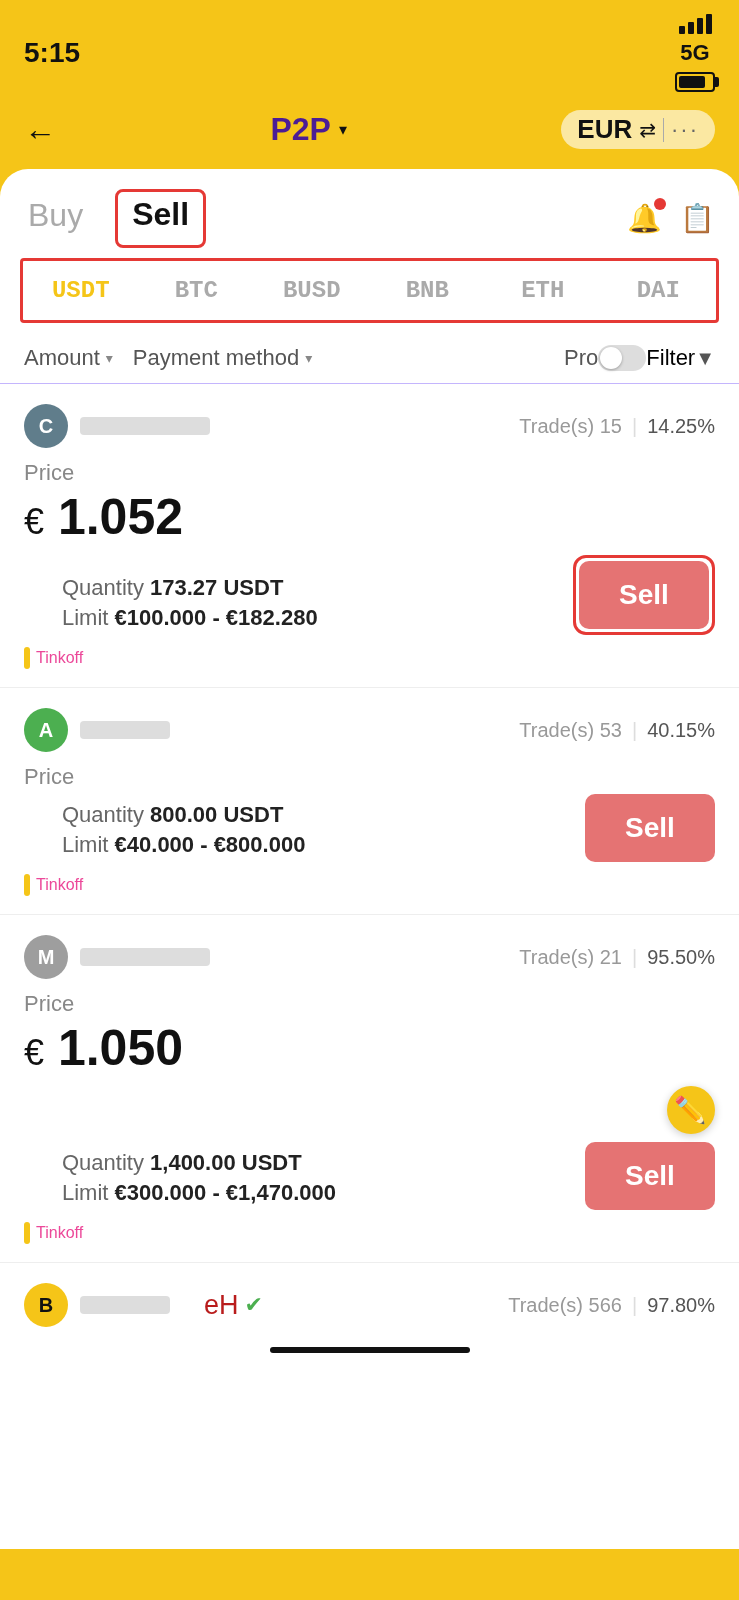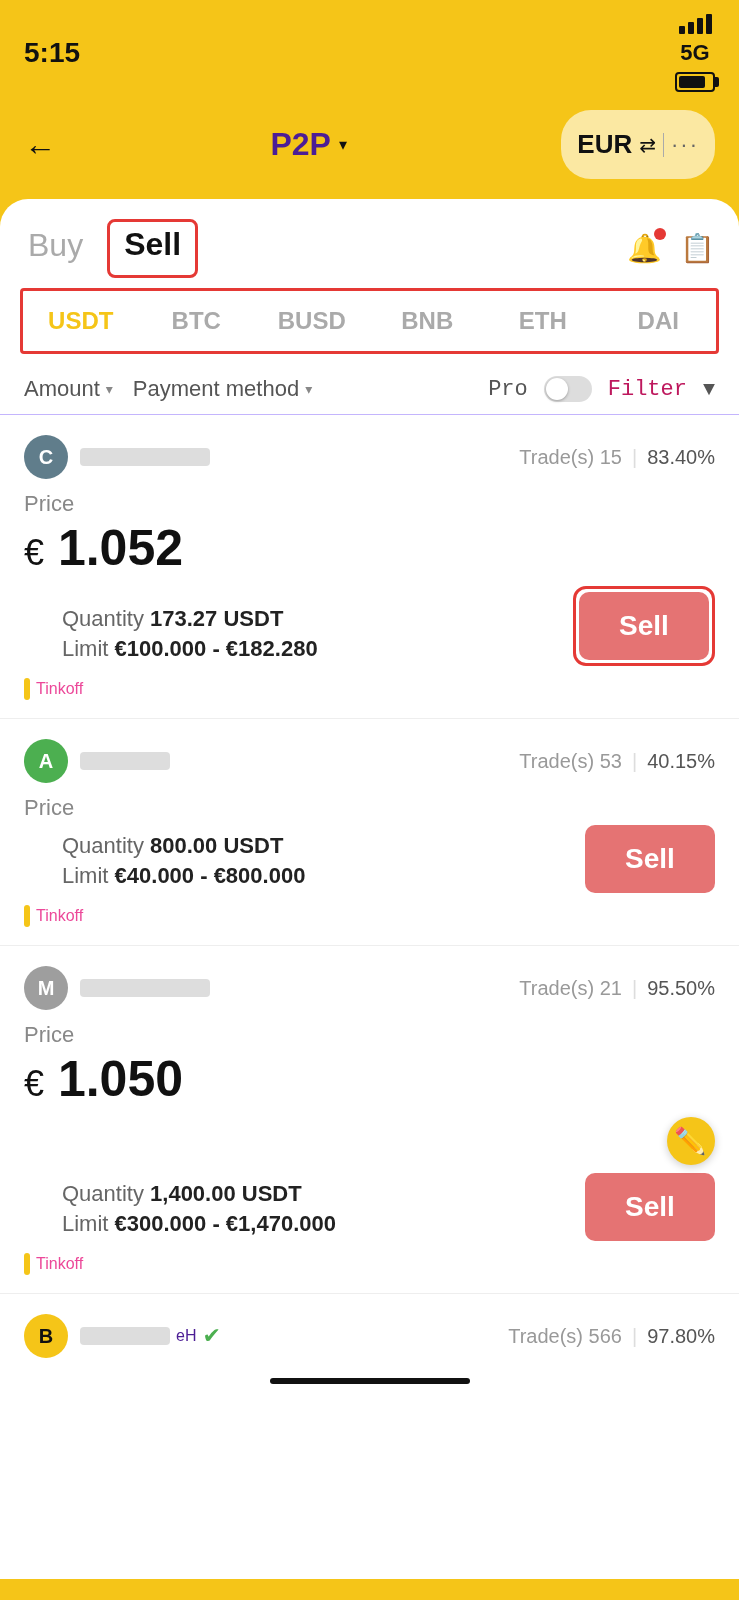--- a/index.html
+++ b/index.html
@@ -104,21 +104,21 @@
     }
     .dropdown-arrow {
       font-size: 16px;
       color: #111;
     }
     .header-right {
       display: flex;
       align-items: center;
       background: rgba(255,255,255,0.6);
       border-radius: 30px;
-      padding: 19px 16px;
+      padding: 4px 16px;
       gap: 7px;
     }
     .currency-text {
       font-size: 26px;
       font-weight: 600;
       color: #111;
     }
     .exchange-icon {
       font-size: 20px;
       color: #111;
@@ -144,21 +144,21 @@
 
     
     .tab-row {
       display: flex;
       align-items: center;
       justify-content: space-between;
       padding: 20px 24px 0 24px;
     }
     .tabs-left {
       display: flex;
-      gap: 4px;
+      gap: 12px;
     }
     .tab-item {
       font-size: 32px;
       font-weight: 500;
       color: #aaa;
       padding: 8px 20px 14px 4px;
       cursor: pointer;
       position: relative;
     }
     .tab-item.active {
@@ -204,20 +204,21 @@
       overflow: hidden;
     }
     .crypto-tab {
       flex: 1;
       text-align: center;
       padding: 16px 6px;
       font-size: 24px;
       font-weight: 600;
       color: #aaa;
       cursor: pointer;
+      font-family: Liberation Mono, monospace;
     }
     .crypto-tab.active {
       color: #F5C518;
       font-weight: 700;
     }
 
     
     .filter-row {
       display: flex;
       align-items: center;
@@ -234,22 +235,20 @@
       cursor: pointer;
     }
     .filter-arrow {
       font-size: 14px;
       color: #888;
     }
     .filter-right {
       margin-left: auto;
       display: flex;
       align-items: center;
-      gap: 16px;
-      font-family: Liberation Mono, monospace;
     }
     .pro-label {
       font-size: 22px;
       color: #555;
     }
     .toggle {
       width: 48px;
       height: 26px;
       background: #ddd;
       border-radius: 13px;
@@ -261,21 +260,21 @@
       left: 2px;
       top: 2px;
       width: 22px;
       height: 22px;
       background: #fff;
       border-radius: 50%;
       box-shadow: 0 1px 3px rgba(0,0,0,0.3);
     }
     .filter-text {
       font-size: 22px;
-      color: #be185d;
+      color: #000000;
     }
     .funnel-icon {
       font-size: 20px;
       color: #555;
     }
 
     
     .trade-card {
       padding: 20px 24px 18px 24px;
       border-bottom: 1px solid #eee;
@@ -500,21 +499,21 @@
 
   <div class="trade-card">
     <div class="card-header">
       <div class="user-info">
         <div class="avatar avatar-c">C</div>
         <div class="username-blur"></div>
       </div>
       <div class="trade-stats">
         <span>Trade(s) 15</span>
         <span class="trade-stat-sep">|</span>
-        <span class="trade-pct">83.40%</span>
+        <span class="trade-pct">14.25%</span>
       </div>
     </div>
     <div class="price-label">Price</div>
     <div class="price-value"><span class="price-currency">€</span> 1.052</div>
     <div class="card-body">
       <div class="card-details">
         <div class="detail-row">
           Quantity <span class="detail-bold">173.27 USDT</span>
         </div>
         <div class="detail-row">
@@ -598,21 +597,21 @@
       </div>
     </div>
   </div>
 
   <div class="trade-card-partial">
     <div class="card-header">
       <div class="user-info">
         <div class="avatar avatar-b" style="color:#111;">B</div>
         <div style="display:flex;align-items:center;gap:6px;">
           <div class="username-blur username-blur-sm"></div>
-          <span style="font-size:16px;color:#4c1d95;">eH</span>
+          <span style="font-size:27px;color:#b91c1c;margin-left:28px;">eH</span>
           <span style="color:#4caf50;font-size:22px;">✔</span>
         </div>
       </div>
       <div class="trade-stats">
         <span>Trade(s) 566</span>
         <span class="trade-stat-sep">|</span>
         <span class="trade-pct">97.80%</span>
       </div>
     </div>
 

